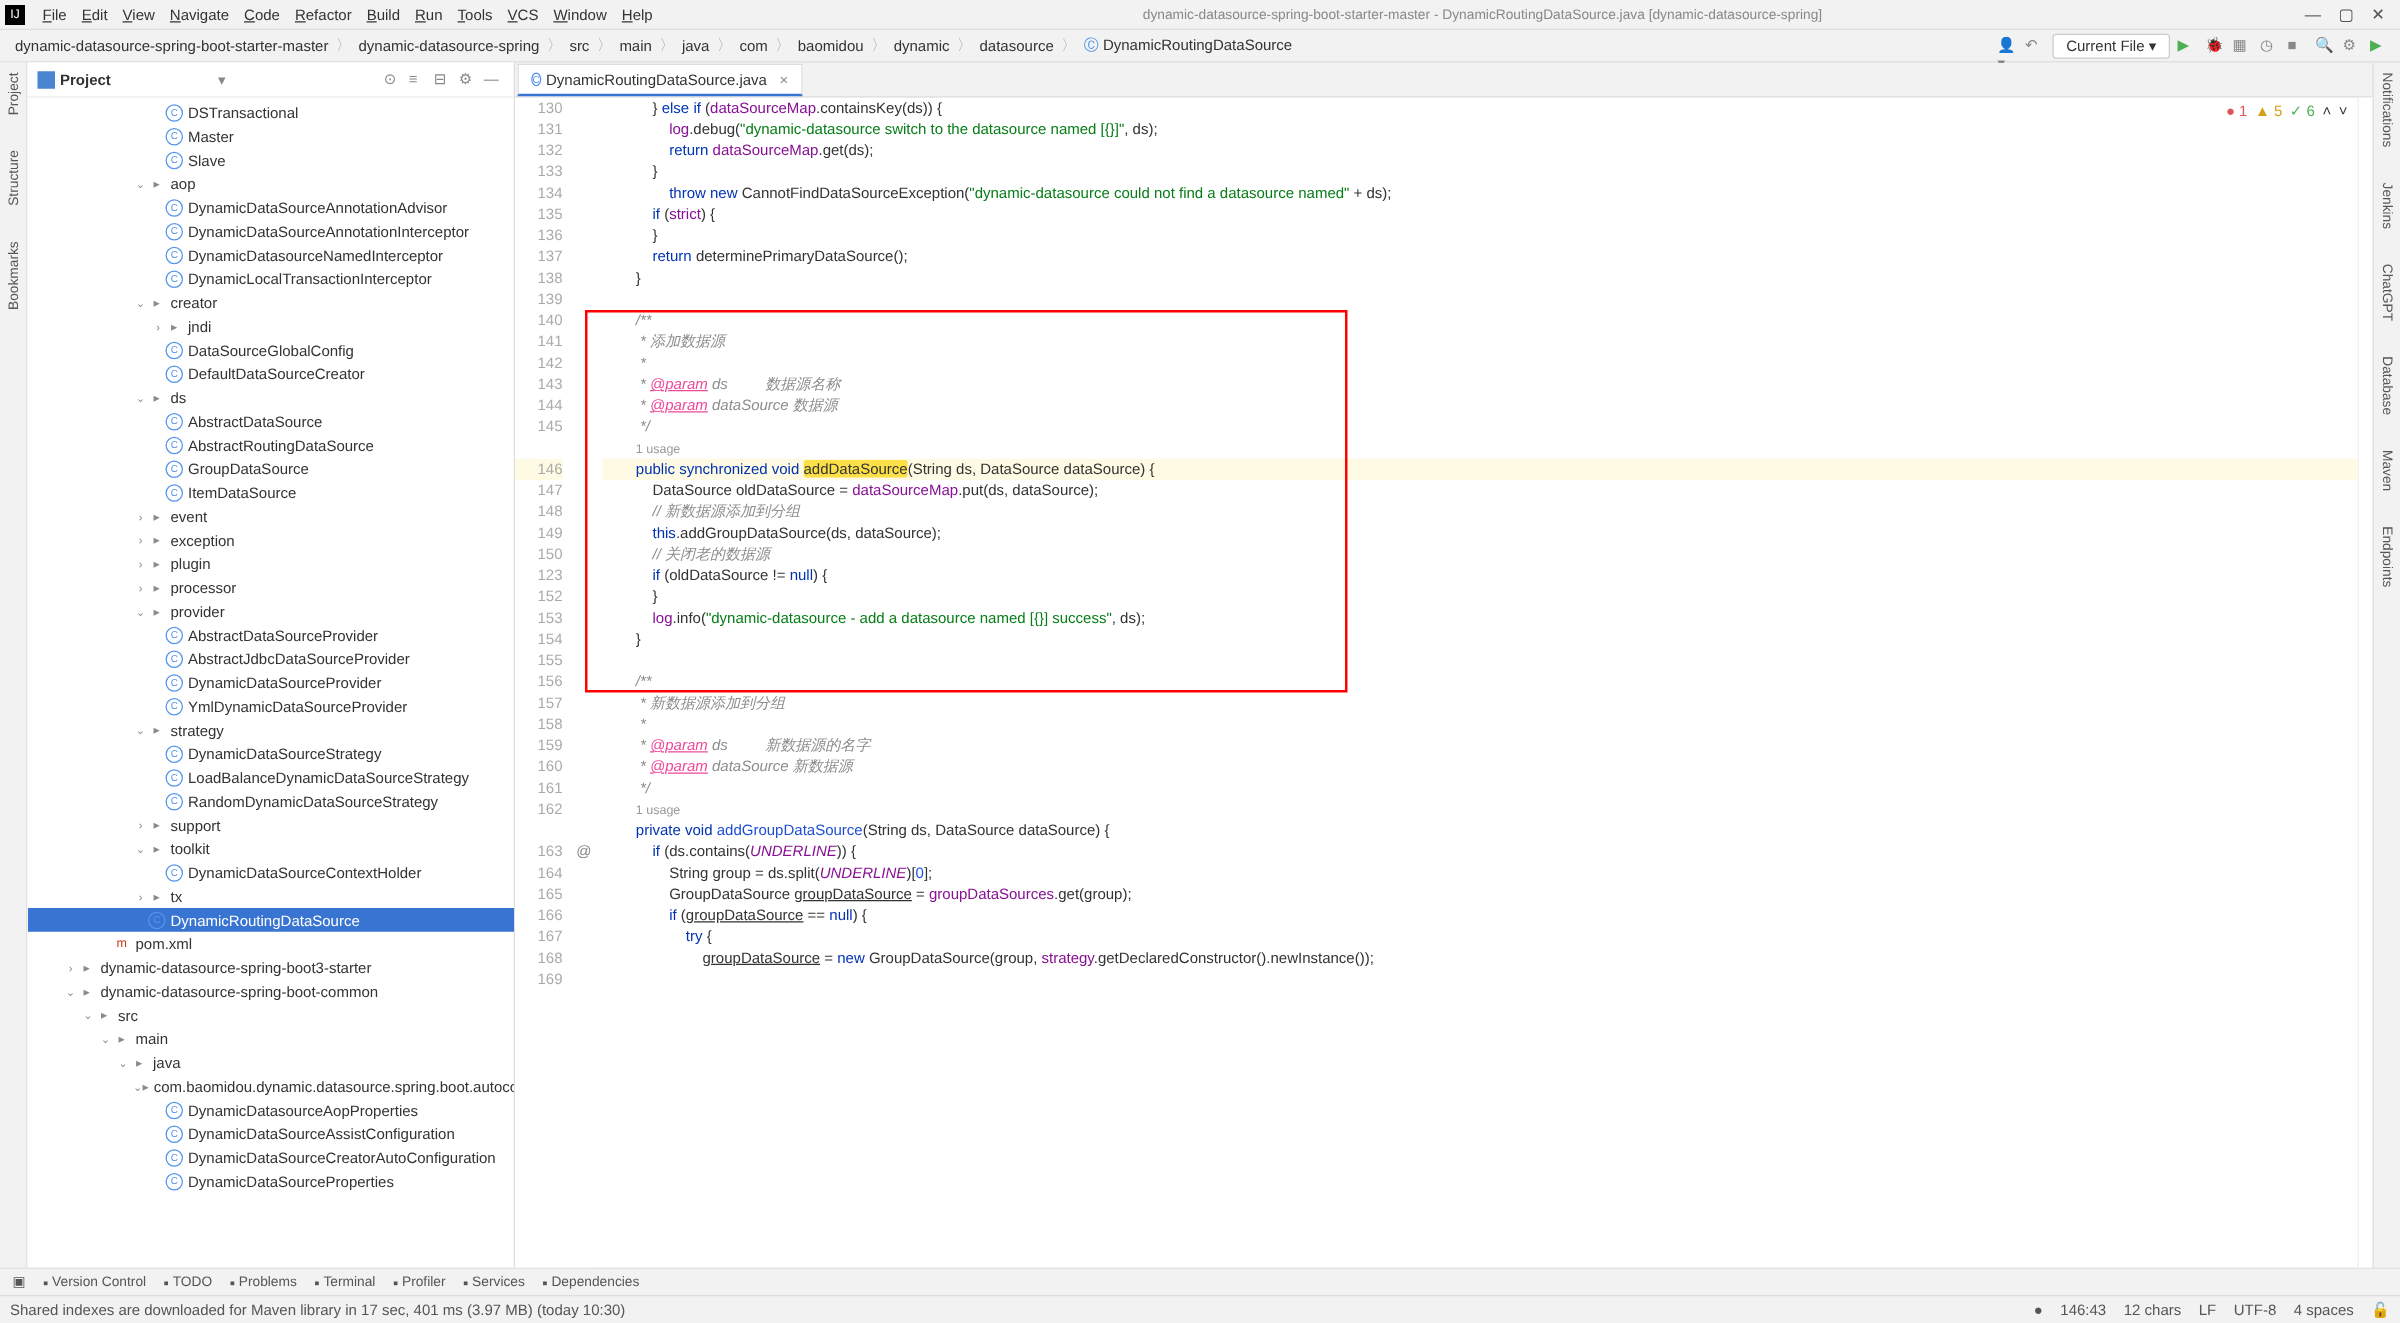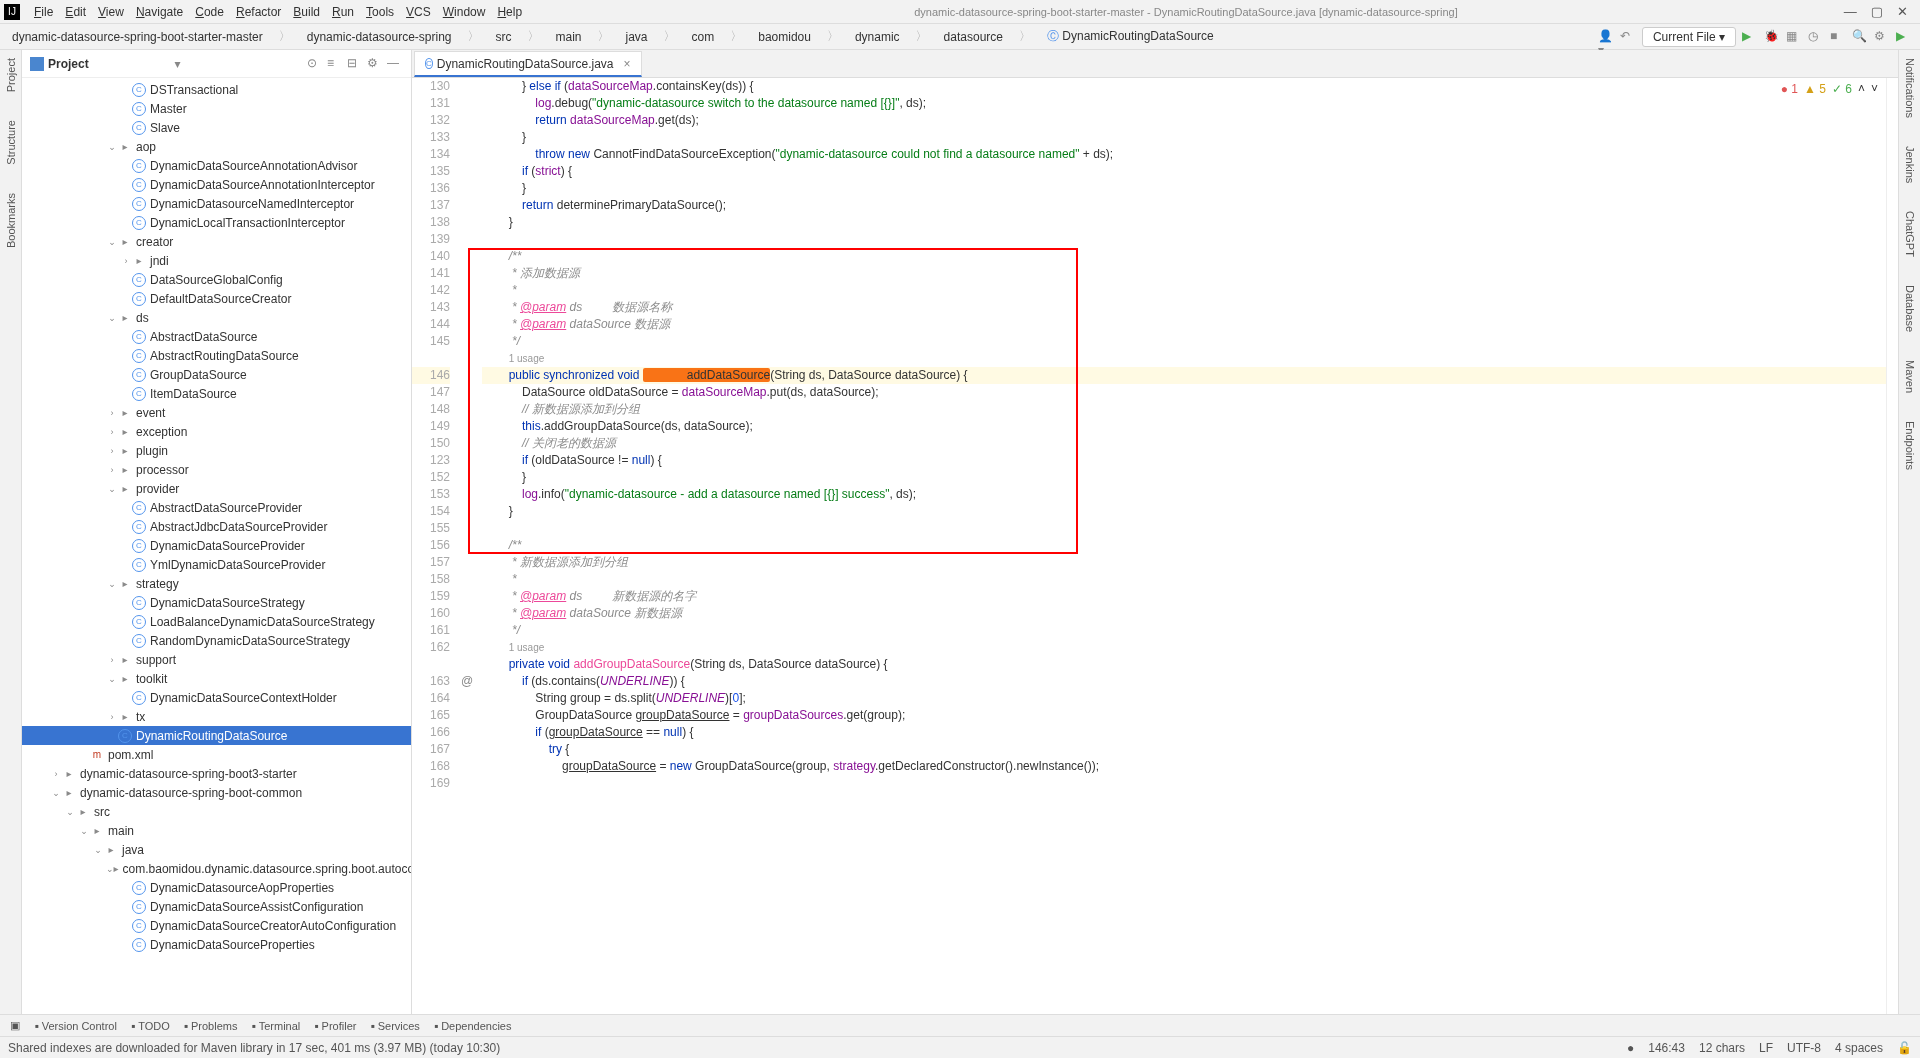--- a/index.html
+++ b/index.html
@@ -5,21 +5,21 @@
 *{margin:0;padding:0;box-sizing:border-box;font-family:"Segoe UI",Arial,sans-serif;font-size:12px;}
 body{background:#f2f2f2;color:#333;overflow:hidden;width:1920px;height:1058px;}
 .menubar{height:24px;background:#f2f2f2;display:flex;align-items:center;padding:0 4px;border-bottom:1px solid #ddd;}
 .menubar .logo{width:16px;height:16px;background:#000;color:#fff;display:flex;align-items:center;justify-content:center;font-size:10px;margin-right:8px;}
 .menubar .menu-item{padding:0 6px;cursor:pointer;}
 .menubar .menu-item u{text-decoration:underline;}
 .menubar .title{flex:1;text-align:center;color:#888;font-size:11px;}
 .menubar .win-controls{display:flex;gap:14px;padding-right:8px;}
 .menubar .win-controls span{cursor:pointer;font-size:13px;color:#555;}
 .breadcrumb-bar{height:26px;background:#f2f2f2;display:flex;align-items:center;padding:0 8px;border-bottom:1px solid #ddd;justify-content:space-between;}
-.breadcrumbs{display:flex;align-items:center;gap:12px;flex:1;overflow:hidden;}
+.breadcrumbs{display:flex;align-items:center;gap:2px;flex:1;overflow:hidden;}
 .breadcrumbs .crumb{padding:0 4px;white-space:nowrap;cursor:pointer;}
 .breadcrumbs .sep{color:#aaa;}
 .breadcrumbs .icon-c{color:#5394ec;}
 .toolbar-right{display:flex;align-items:center;gap:6px;}
 .toolbar-right .sel{border:1px solid #ccc;padding:2px 10px;background:#fff;border-radius:3px;}
 .toolbar-right .ico{width:16px;height:16px;color:#888;cursor:pointer;}
 .main{display:flex;height:calc(100% - 24px - 26px - 22px - 22px);}
 .left-rail{width:22px;background:#f2f2f2;border-right:1px solid #ddd;display:flex;flex-direction:column;align-items:center;padding-top:4px;gap:20px;}
 .left-rail .vtext{writing-mode:vertical-rl;transform:rotate(180deg);font-size:11px;color:#555;cursor:pointer;padding:4px 0;}
 .right-rail{width:22px;background:#f2f2f2;border-left:1px solid #ddd;display:flex;flex-direction:column;align-items:center;padding-top:4px;gap:20px;}
@@ -50,23 +50,23 @@
 .ann-gutter{width:14px;background:#fff;}
 .ann-gutter .ann{height:17px;line-height:17px;text-align:center;color:#888;}
 .code-lines{flex:1;padding-left:8px;}
 .code-lines .line{height:17px;line-height:17px;white-space:pre;}
 .code-lines .line.hl{background:#fffae3;}
 .kw{color:#0033b3;}
 .str{color:#067d17;}
 .cmt{color:#8c8c8c;font-style:italic;}
 .fld{color:#871094;}
 .num{color:#1750eb;}
-.mth{color:#ec4899;}
+.mth{color:#1d4ed8;}
 .ann-tag{color:#ec4899;text-decoration:underline;}
-.sel-word{background:#f97316;border-radius:2px;padding-left:44px;}
+.sel-word{background:#fde047;border-radius:2px;}
 .usage{color:#999;font-size:10px;font-style:normal;}
 .red-box{position:absolute;border:2px solid red;pointer-events:none;}
 .editor-topright{position:absolute;top:4px;right:20px;display:flex;gap:6px;align-items:center;font-size:11px;}
 .editor-topright .err{color:#e05555;}
 .editor-topright .warn{color:#d4a017;}
 .editor-topright .ok{color:#4caf50;}
 .bottom-toolbar{height:22px;background:#f2f2f2;border-top:1px solid #ddd;display:flex;align-items:center;gap:2px;padding:0 4px;}
 .bottom-toolbar .bitem{padding:0 6px;display:flex;align-items:center;gap:3px;cursor:pointer;font-size:11px;color:#555;}
 .status-bar{height:22px;background:#f2f2f2;border-top:1px solid #ddd;display:flex;align-items:center;padding:0 8px;justify-content:space-between;font-size:11px;color:#555;}
 .status-bar .right{display:flex;gap:14px;align-items:center;}

